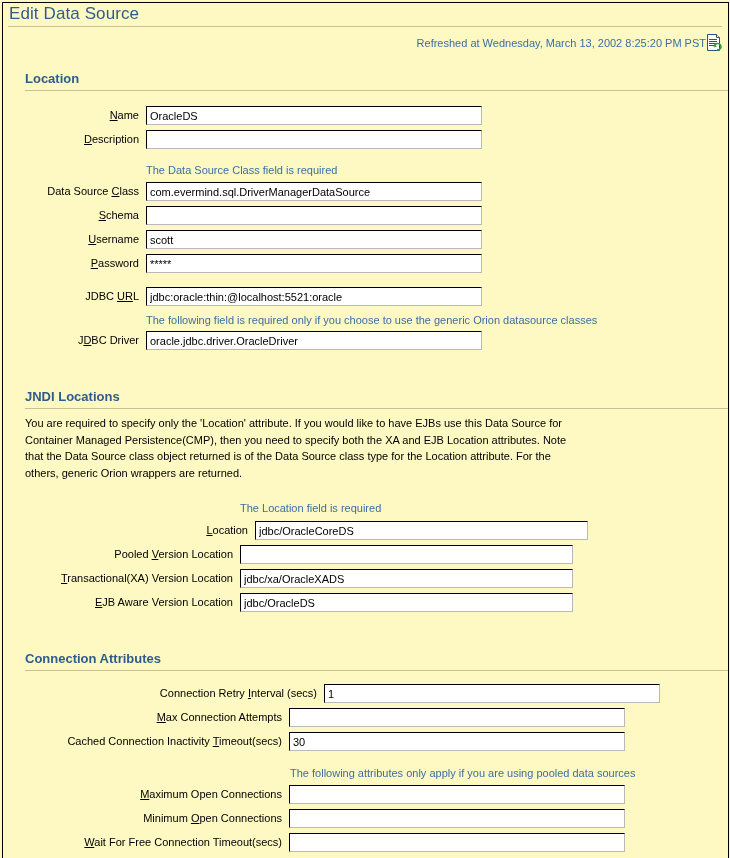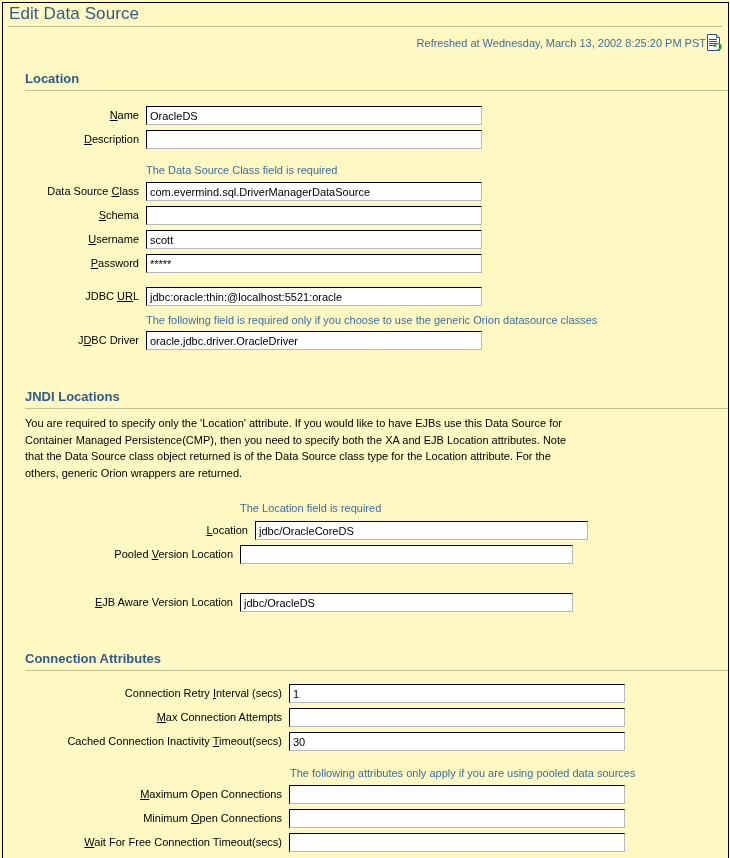--- a/index.html
+++ b/index.html
@@ -233,31 +233,35 @@
   <div class="row" style="left:0px; top:521px;">
     <div class="lbl" style="width:233px;padding-left:15px;"><u>L</u>ocation</div>
     <input class="fld" style="width: 333px;" value="jdbc/OracleCoreDS">
   </div>
 
   <div class="row" style="left:0px; top:545px;">
     <div class="lbl" style="width:233px;">Pooled <u>V</u>ersion Location</div>
     <input class="fld" style="width: 333px;" value="">
   </div>
 
+  <div class="row" style="left:0px; top:569px;">
+    <div class="lbl" style="width:233px;"><u>T</u>ransactional(XA) Version Location</div>
+    <input class="fld" style="width: 333px;" value="jdbc/xa/OracleXADS">
+  </div>
 
   <div class="row" style="left:0px; top:593px;">
     <div class="lbl" style="width:233px;"><u>E</u>JB Aware Version Location</div>
     <input class="fld" style="width: 333px;" value="jdbc/OracleDS">
   </div>
 
   <div class="section-head" style="left:25px; top:651px;">Connection Attributes</div>
   <div class="section-rule" style="left:25px; top:670px; width:703px;"></div>
 
   <div class="row" style="left:0px; top:684px;">
-    <div class="lbl" style="width:282px;">Connection Retry <u>I</u>nterval (secs)</div>
+    <div class="lbl" style="width:282px;padding-left:35px;">Connection Retry <u>I</u>nterval (secs)</div>
     <input class="fld" style="width: 336px;" value="1">
   </div>
 
   <div class="row" style="left:0px; top:708px;align-items:center;">
     <div class="lbl" style="width:282px;"><u>M</u>ax Connection Attempts</div>
     <input class="fld" style="width: 336px;" value="">
   </div>
 
   <div class="row" style="left:0px; top:732px;">
     <div class="lbl" style="width:282px;">Cached Connection Inactivity <u>T</u>imeout(secs)</div>

